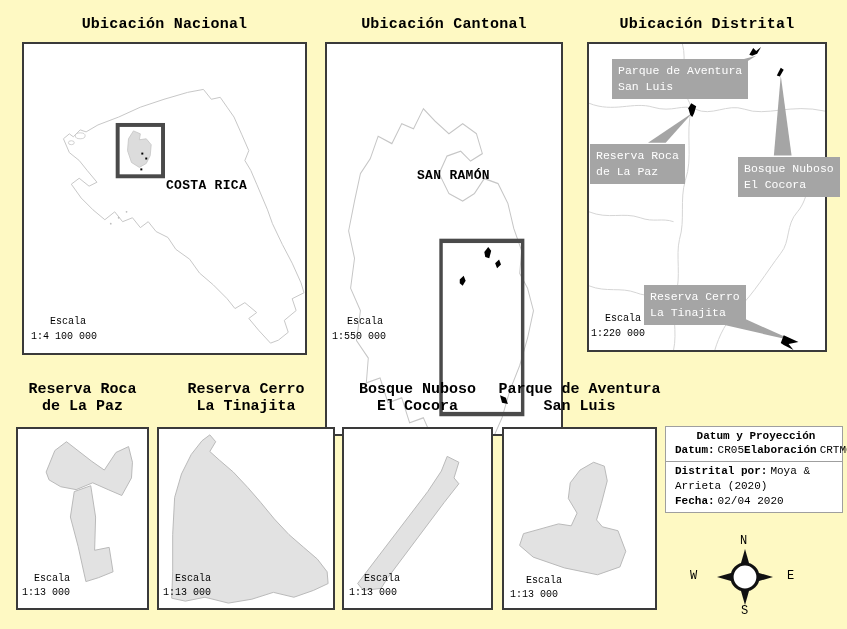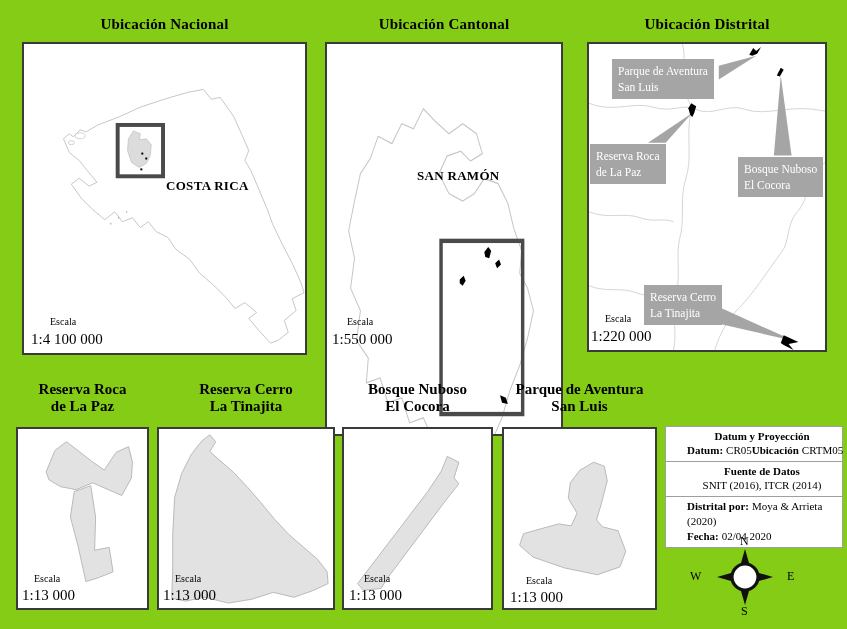--- a/index.html
+++ b/index.html
@@ -1,28 +1,28 @@
 <!DOCTYPE html>
 <html><head>
 <meta charset="utf-8">
 <style>
   html,body{margin:0;padding:0;background:#fff;}
-  #canvas{position:relative;width:847px;height:629px;background:#84cc16;
-          font-family:Liberation Serif, serif;color:#000;overflow:hidden;}
+  #canvas{position:relative;width:847px;height:629px;background:#fef9c3;
+          font-family:Liberation Mono, monospace;color:#000;overflow:hidden;}
   .panel{position:absolute;border:2px solid #3a3a3a;background:#fff;box-sizing:border-box;}
   .panel svg{position:absolute;left:0;top:0;width:100%;height:100%;}
   .panel-title{position:absolute;font-size:15px;font-weight:bold;text-align:center;letter-spacing:.2px;}
   .dtitle{position:absolute;top:381px;font-size:15px;font-weight:bold;text-align:center;line-height:1.15;}
   .escala{position:absolute;font-size:10px;}
-  .scaleval{position:absolute;font-size:15px;}
+  .scaleval{position:absolute;font-size:10px;}
   .maplabel{position:absolute;font-size:13px;font-weight:bold;letter-spacing:.3px;}
   .callout{position:absolute;background:#a5a5a5;color:#fff;font-size:11.5px;line-height:1.4;
            padding:4px 6px;white-space:nowrap;}
   .meta{position:absolute;left:665px;top:427px;width:178px;font-size:11px;}
-  .msec{border:1px solid #9f9f9f;background:#fff;margin-top:-1px;padding:2px 0 3px 16px;}
+  .msec{border:1px solid #9f9f9f;background:#fff;margin-top:-1px;padding:2px 0 3px 4px;}
   .mhead{font-weight:bold;text-align:center;line-height:1.3;}
   .mrow{display:flex;justify-content:space-between;padding:0 5px;line-height:1.35;}
   .mrow-left{padding:0 5px;line-height:1.35;text-align:left;}
   .mcenter{text-align:center;line-height:1.35;}
   .ml2{margin-left:3px;}
   .compass-letter{position:absolute;font-size:12px;}
 </style>
 </head>
 <body>
 
@@ -169,26 +169,22 @@
     </svg>
     <div class="escala" style="left:22px;top:146px;">Escala</div>
     <div class="scaleval" style="left:6px;top:160px;">1:13 000</div>
   </div>
 
   <div class="meta">
     <div class="msec">
       <div class="mhead">Datum y Proyección</div>
       <div class="mrow">
         <span><b>Datum:</b><span class="ml2">CR05</span></span>
-        <span><b>Ubicación</b><span class="ml2">CRTM05</span></span>
+        <span><b>Elaboración</b><span class="ml2">CRTM05</span></span>
       </div>
-    </div>
-    <div class="msec">
-      <div class="mhead">Fuente de Datos</div>
-      <div class="mcenter">SNIT (2016), ITCR (2014)</div>
     </div>
     <div class="msec">
       <div class="mrow-left"><b>Distrital por:</b><span class="ml2">Moya &amp; Arrieta (2020)</span></div>
       <div class="mrow-left"><b>Fecha:</b><span class="ml2">02/04 2020</span></div>
     </div>
   </div>
 
   <svg style="position:absolute;left:715px;top:547px;" width="60" height="60" viewBox="0 0 60 60">
     <polygon points="30,2 26,16 34,16" fill="#111"></polygon>
     <polygon points="30,58 26,44 34,44" fill="#111"></polygon>

